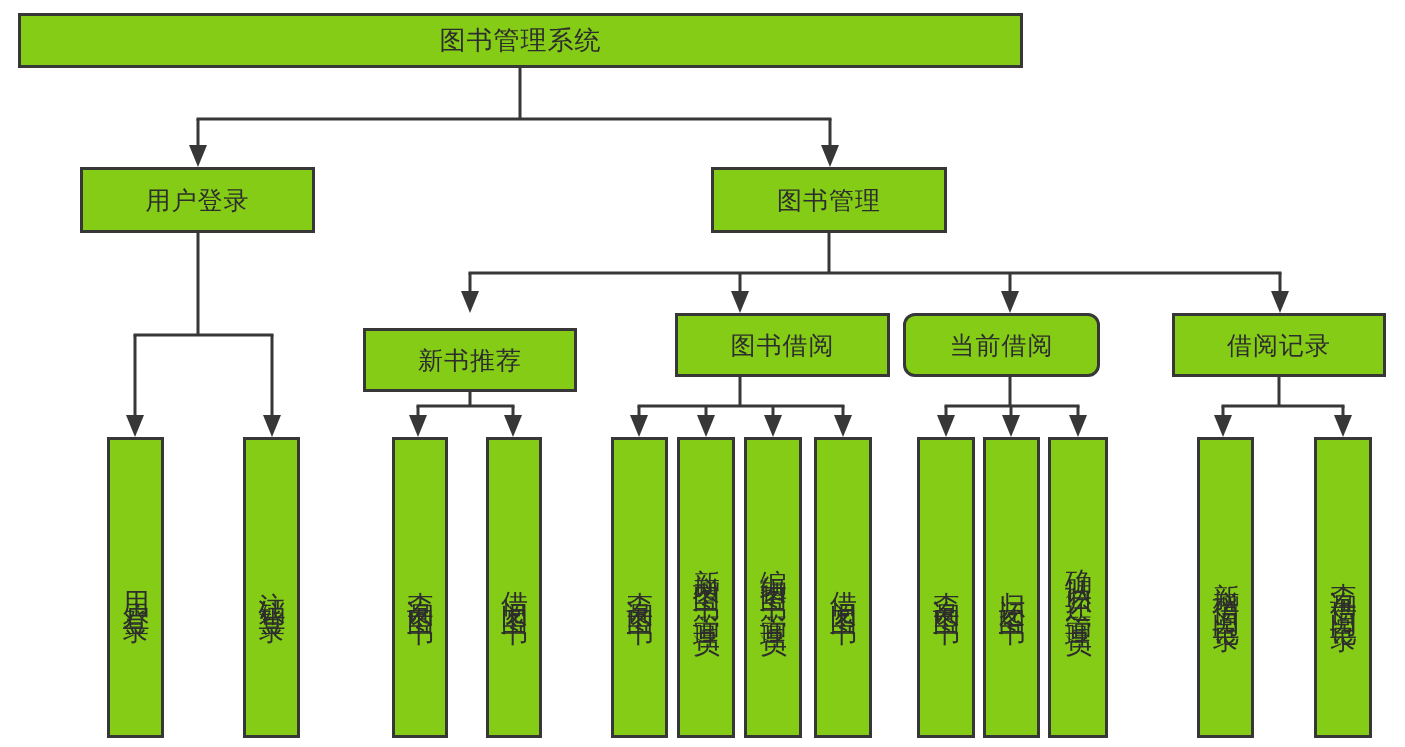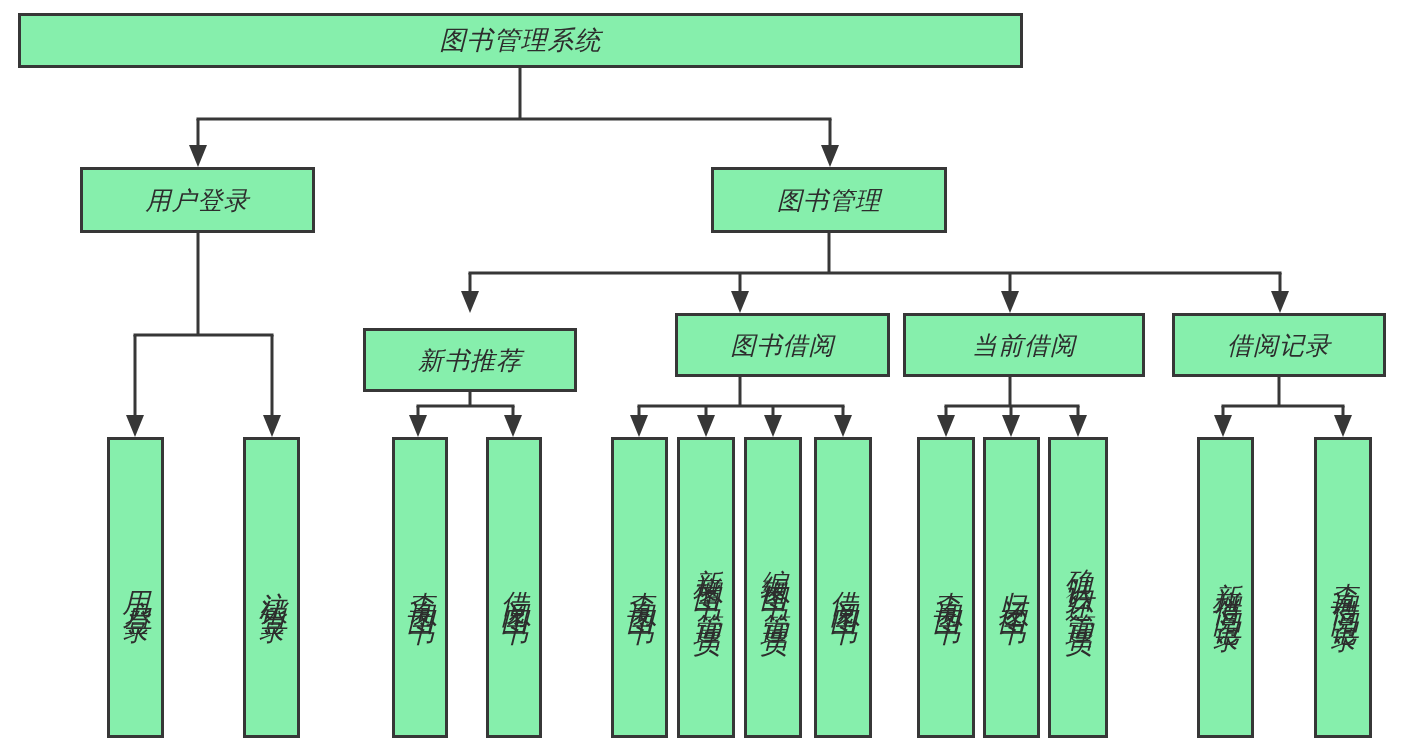--- a/index.html
+++ b/index.html
@@ -4,22 +4,22 @@
 <style>
   html,body{margin:0;padding:0;background:#ffffff;}
   .stage{
     position:relative;width:1405px;height:747px;background:#ffffff;overflow:hidden;
     font-family:"Liberation Sans", sans-serif;color:#2d2d2d;
   }
   .wires{position:absolute;left:0;top:0;}
   .wires line{stroke:#373737;stroke-width:3;}
   .wires polygon{fill:#373737;stroke:none;}
   .box{
-    position:absolute;box-sizing:border-box;border:3px solid #373737;background:#86efac;
-    display:flex;align-items:center;justify-content:center;font-style:italic;
+    position:absolute;box-sizing:border-box;border:3px solid #373737;background:#84cc16;
+    display:flex;align-items:center;justify-content:center;
   }
   .h-label{font-size:25px;letter-spacing:1px;white-space:nowrap;}
   .root .h-label{font-size:26px;}
   .v-label{
     writing-mode:vertical-rl;text-orientation:mixed;
     font-size:27px;letter-spacing:9px;line-height:1;white-space:nowrap;
   }
   .watermark{
     position:absolute;right:10px;bottom:4px;z-index:5;
     font-size:21px;letter-spacing:1px;color:rgba(165,165,165,0.9);white-space:nowrap;
@@ -102,21 +102,21 @@
   <div class="box" style="left:711px;top:167px;width:236px;height:66px;text-align:right;">
     <span class="h-label">图书管理</span>
   </div>
 
   <div class="box" style="left:363px;top:328px;width:214px;height:64px;">
     <span class="h-label">新书推荐</span>
   </div>
   <div class="box" style="left:632px;top:313px;width:215px;height:64px;margin-left:43px;">
     <span class="h-label">图书借阅</span>
   </div>
-  <div class="box" style="left:903px;top:313px;width:242px;height:64px;">
+  <div class="box" style="left:903px;top:313px;width:197px;height:64px;border-radius:12px;">
     <span class="h-label">当前借阅</span>
   </div>
   <div class="box" style="left:1172px;top:313px;width:214px;height:64px;">
     <span class="h-label">借阅记录</span>
   </div>
 
   <div class="box" style="left:107px;top:437px;width:57px;height:301px;">
     <span class="v-label">用户登录</span>
   </div>
   <div class="box" style="left:243px;top:437px;width:57px;height:301px;">

